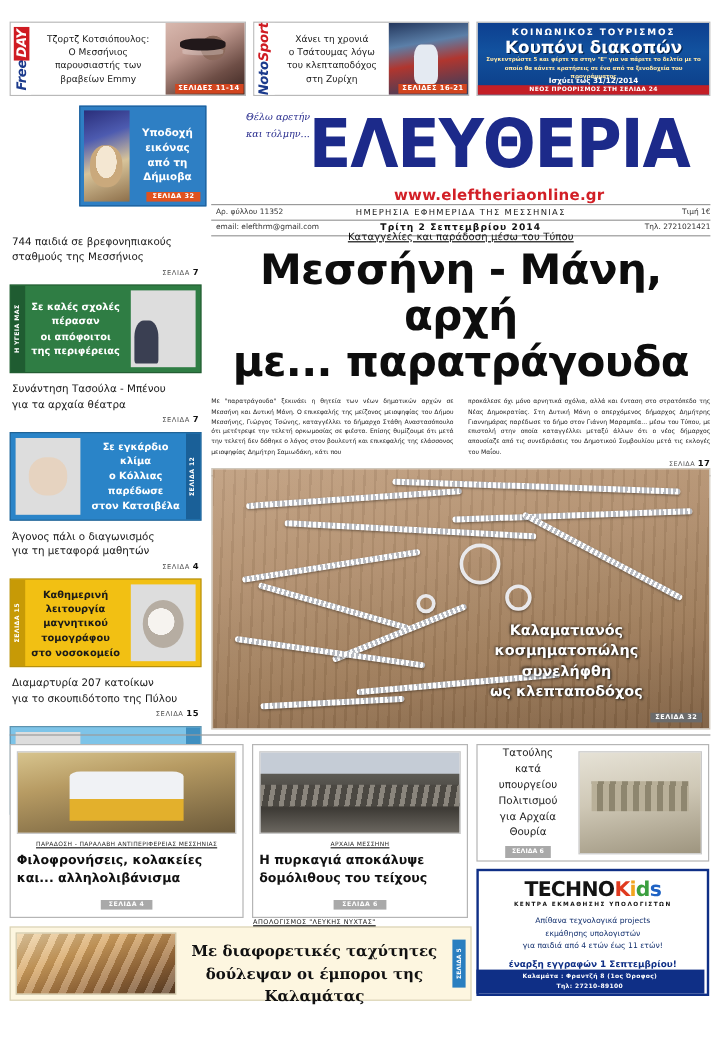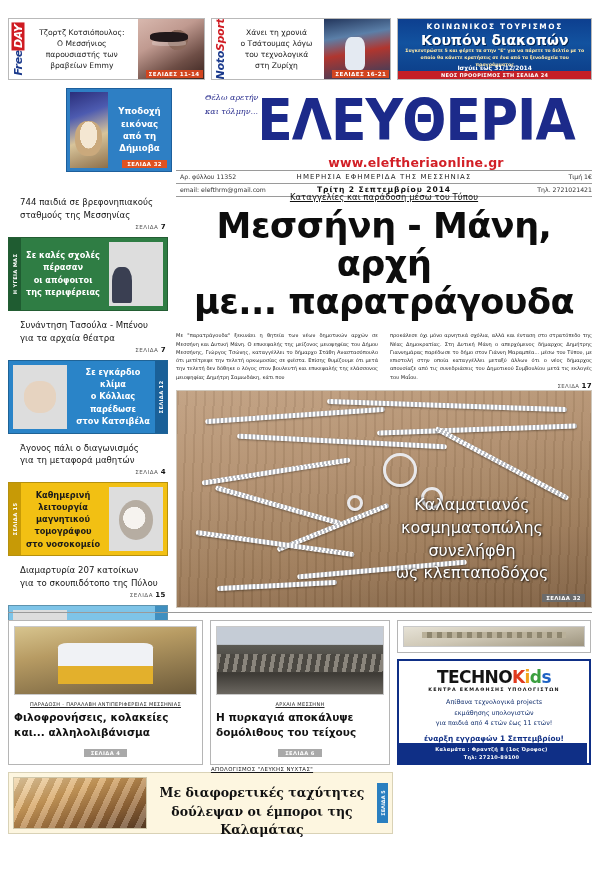--- a/index.html
+++ b/index.html
@@ -80,21 +80,21 @@
           color:#d21f26; font-weight:bold; font-size:12.5px; letter-spacing:.2px; }
   .bar { position:absolute; left:176px; width:416px; border-top:1px solid #9a9a9a; }
   .bar1 { top:84px; } .bar2 { top:97px; } .bar3 { top:110px; }
   .inf { position:absolute; height:13px; display:flex; align-items:center;
          font-size:6.2px; color:#333; white-space:nowrap; }
   .inf.mid { font-size:7px; letter-spacing:1.1px; color:#1a1a1a; }
   .inf.date { font-size:7.6px; font-weight:bold; letter-spacing:.9px; color:#111; }
 
   
   .sidebar { position:absolute; left:8px; top:192px; width:160px; height:418px; }
-  .sb-head { font-size:8.6px; line-height:1.5; color:#151515; padding:4px 2px 0 2px;margin-left:10px; }
+  .sb-head { font-size:8.6px; line-height:1.5; color:#151515; padding:4px 2px 0 2px; }
   .sb-sel { text-align:right; font-size:5.6px; color:#555; letter-spacing:.5px; padding:1px 2px 4px 0; }
   .sb-sel b { font-size:7px; color:#111; }
   .sb-box { position:relative; height:74px; margin:2px 0 4px 0; display:flex; overflow:hidden;
             border:1px solid rgba(0,0,0,.25); }
   .sb-box .vstrip { width:12px; flex:0 0 12px; position:relative; }
   .sb-box .vstrip span { position:absolute; left:50%; top:50%; transform:translate(-50%,-50%) rotate(-90deg);
             white-space:nowrap; font-size:5.2px; font-weight:bold; color:#fff; letter-spacing:.3px; }
   .sb-box .cap { flex:1; display:flex; flex-direction:column; justify-content:center; align-items:center;
             font-weight:bold; font-size:8.2px; line-height:1.5; text-align:center; padding:0 2px; }
   .sb-box .ph { width:54px; flex:0 0 54px; margin:4px; position:relative; overflow:hidden; background:#ddd; }
@@ -133,21 +133,21 @@
                overflow:hidden; border:1px solid #cfc7bb;
                background:
                  repeating-linear-gradient(92deg, rgba(0,0,0,.05) 0 2px, rgba(255,255,255,.04) 2px 9px),
                  linear-gradient(170deg,#c2a182 0%, #b2906f 35%, #9c7a58 70%, #7e5f42 100%); }
   .chain { position:absolute; height:5px; border-radius:3px;
            background:repeating-linear-gradient(90deg,#fdfdfd 0 2px,#b9bcc2 2px 4px);
            box-shadow:0 1px 2px rgba(0,0,0,.35); }
   .ring { position:absolute; border:3px solid #e9e9ec; border-radius:50%;
           box-shadow:0 1px 2px rgba(0,0,0,.4); }
   .photocap { position:absolute; left:186px; right:10px; bottom:22px; text-align:center;
-              color:#fff; font-weight:normal; font-size:16px; line-height:1.42;
+              color:#fff; font-weight:bold; font-size:12px; line-height:1.42;
               text-shadow:1px 1px 2px rgba(0,0,0,.85), -1px -1px 2px rgba(0,0,0,.5); }
   .photosel { position:absolute; right:6px; bottom:5px; background:#6b6b6b; color:#fff;
               font-size:5.4px; font-weight:bold; padding:1px 4px; letter-spacing:.4px; }
 
   .hr-wide { position:absolute; left:8px; top:612px; width:584px; border-top:1px solid #9a9a9a; }
 
   
   .bottom { position:absolute; left:8px; top:620px; width:584px; height:145px; display:flex; gap:7px; }
   .bp { border:1px solid #b5b5b5; background:#fff; padding:5px; display:flex; flex-direction:column; }
   .bp1 { width:195px; } .bp2 { width:180px; }
@@ -228,21 +228,21 @@
       </div>
     </div>
 
     <div class="tb tb2">
       <div class="vtab">
         <span><i class="seg-a" style="color:#1b3a8c">Noto</i><i style="color:#cf1b22">Sport</i></span>
       </div>
       <div class="tbtext">
         <div>Χάνει τη χρονιά</div>
         <div>ο Τσάτουμας λόγω</div>
-        <div>του τεχνολογικά</div>
+        <div>του κλεπταποδόχος</div>
         <div>στη Ζυρίχη</div>
       </div>
       <div class="tbphoto">
         <div class="pg p2"></div>
         <div class="selbadge">ΣΕΛΙΔΕΣ 16-21</div>
       </div>
     </div>
 
     <div class="tb tb3">
       <div class="tb3inner"></div>
@@ -282,21 +282,21 @@
     <div class="inf" style="left:180px; top:97px;">email: elefthrm@gmail.com</div>
     <div class="inf date" style="left:176px; top:97px; width:416px; justify-content:center;">Τρίτη 2 Σεπτεμβρίου 2014</div>
     <div class="inf" style="right:8px; top:97px;">Τηλ. 2721021421</div>
   </div>
 
   <div class="sidebar">
 
     <div>
       <div class="sb-head">
         <div>744 παιδιά σε βρεφονηπιακούς</div>
-        <div>σταθμούς της Μεσσηνίας</div>
+        <div>σταθμούς της Μεσσήνιος</div>
       </div>
       <div class="sb-sel">
         <span>ΣΕΛΙΔΑ</span> <b>7</b>
       </div>
     </div>
 
     <div class="sb-box g-green">
       <div class="vstrip">
           <span>Η ΥΓΕΙΑ ΜΑΣ</span>
         </div>
@@ -452,20 +452,29 @@
       <div class="captitle">
         <div>Η πυρκαγιά αποκάλυψε</div>
         <div>δομόλιθους του τείχους</div>
       </div>
       <div class="selc"><span>ΣΕΛΙΔΑ 6</span></div>
     </div>
 
     <div class="bp3wrap">
 
       <div class="tat">
+        <div class="txt">
+          <div>Τατούλης</div>
+          <div>κατά</div>
+          <div>υπουργείου</div>
+          <div>Πολιτισμού</div>
+          <div>για Αρχαία</div>
+          <div>Θουρία</div>
+          <div class="selc"><span>ΣΕΛΙΔΑ 6</span></div>
+        </div>
         <div class="img"></div>
       </div>
 
       <div class="techno">
         <div class="tk-logo"><span class="t">TECHNO</span><span class="k">K</span><span class="i">i</span><span class="d">d</span><span class="s">s</span></div>
         <div class="tk-sub">ΚΕΝΤΡΑ ΕΚΜΑΘΗΣΗΣ ΥΠΟΛΟΓΙΣΤΩΝ</div>
         <div class="tk-body">
           <div>Απίθανα τεχνολογικά projects</div>
           <div>εκμάθησης υπολογιστών</div>
           <div>για παιδιά από 4 ετών έως 11 ετών!</div>

